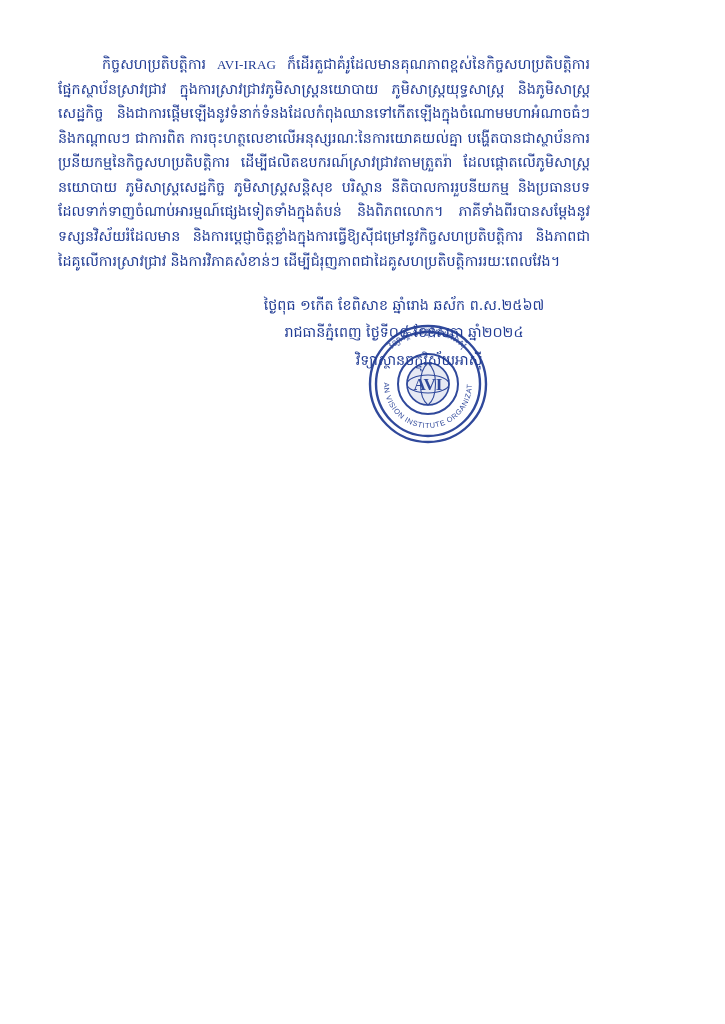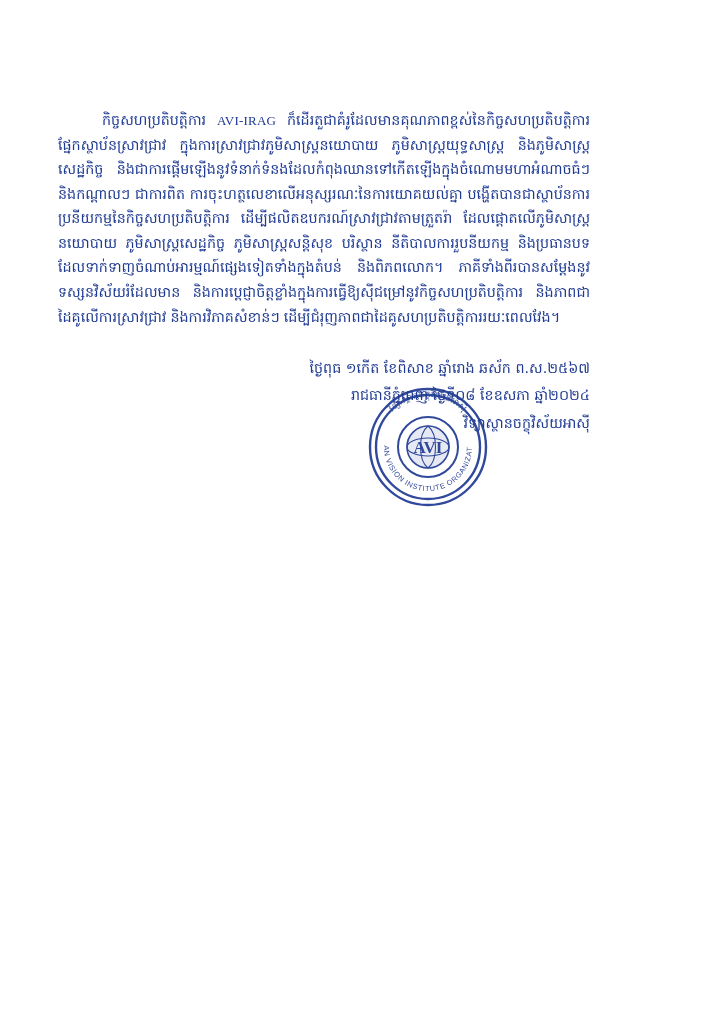--- a/index.html
+++ b/index.html
@@ -13,42 +13,42 @@
     font-family: "DejaVu Sans", "Liberation Sans", sans-serif;
     color: #1a2a6c;
     overflow: hidden;
     position: relative;
   }
   .page {
     position: relative;
     width: 648px;
     height: 1024px;
     box-sizing: border-box;
-    padding: 108px 58px 0 58px;
+    padding: 52px 58px 0 58px;
   }
   .body-text {
     font-size: 14.3px;
     line-height: 1.72;
     color: #1f3a93;
     text-align: justify;
     text-justify: inter-word;
     word-spacing: -0.5px;
   }
   .body-text .indent {
     display: inline-block;
     width: 44px;
   }
   .latin {
     font-family: "Liberation Serif", "DejaVu Serif", serif;
     font-size: 13px;
     letter-spacing: 0.2px;
   }
   .signature-block {
-    margin-top: 26px;
-    text-align: right;
+    margin-top: 19px;
+    text-align: center;
     position: relative;
   }
   .sig-line {
     font-size: 14.3px;
     line-height: 1.9;
     color: #1f3a93;
     padding-left: 150px;
   }
   .sig-line.l1 { padding-left: 160px; }
   .sig-line.l2 { padding-left: 160px; }

